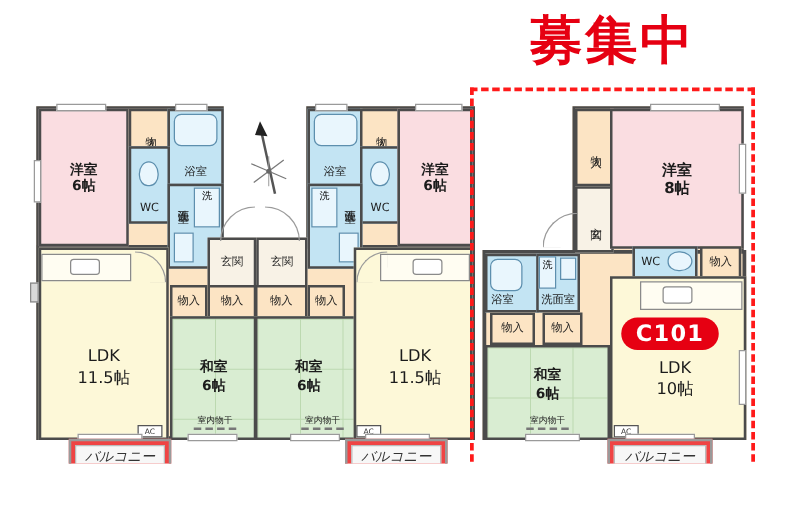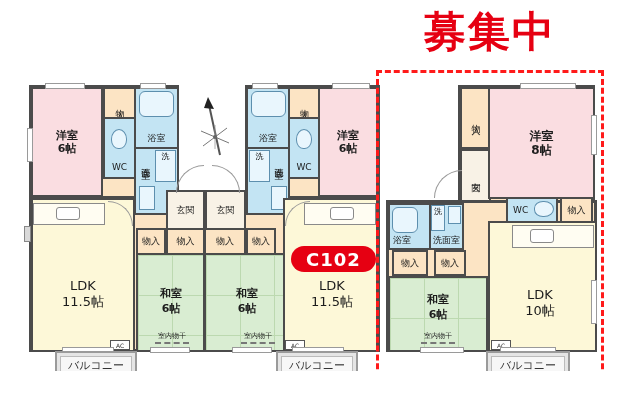--- a/index.html
+++ b/index.html
@@ -20,22 +20,22 @@
   .genkan{background:#f8f2e6;font-size:9px;}
   .lbl{position:absolute;display:flex;flex-direction:column;align-items:center;justify-content:center;
        text-align:center;color:#1c1c1c;pointer-events:none;}
   .two{font-size:11px;font-weight:bold;}
   .vtext{writing-mode:vertical-rl;text-orientation:upright;letter-spacing:1px;}
   .badge{position:absolute;background:#e60012;color:#ffffff;border-radius:14px;
          display:flex;align-items:center;justify-content:center;
          font-weight:bold;font-size:18px;letter-spacing:1px;}
   .banner{position:absolute;color:#e60012;font-size:42px;font-weight:800;letter-spacing:2px;white-space:nowrap;}
   .dashedbox{position:absolute;border:3px dashed #ff1a1a;box-sizing:border-box;}
-  .balc{position:absolute;box-sizing:border-box;background:#e5e5e5;border:2px solid #9a9a9a;
-        display:flex;align-items:center;justify-content:center;}
+  .balc{position:absolute;box-sizing:border-box;background:#ef4444;border:2px solid #9a9a9a;
+        display:flex;align-items:center;justify-content:center;font-style:italic;}
   .balc .inner{position:absolute;left:3px;top:3px;right:3px;bottom:3px;background:#f7f7f7;border:1px solid #bbbbbb;
         display:flex;align-items:center;justify-content:center;font-size:11px;color:#333;}
   .actag{position:absolute;box-sizing:border-box;background:#ffffff;border:1px solid #555;
          font-size:6px;display:flex;align-items:center;justify-content:center;color:#333;}
   .win{position:absolute;background:#ffffff;border:1px solid #9a9a9a;box-sizing:border-box;}
   .fix{position:absolute;box-sizing:border-box;border:1px solid #5d8fae;background:#e9f6fd;}
   .kit{position:absolute;box-sizing:border-box;border:1px solid #8a8a8a;background:#fffdf2;}
   .kitsink{position:absolute;box-sizing:border-box;border:1px solid #8a8a8a;border-radius:3px;background:#fff;}
   .arc{position:absolute;box-sizing:border-box;}
   .arc-tl{border-left:1px solid #9a9a9a;border-top:1px solid #9a9a9a;border-top-left-radius:100%;}
@@ -139,21 +139,20 @@
     <span>物入</span>
   </div>
   <div class="room jproom" style="left:204px;top:253px;width:81px;height:99px;"></div>
   <div class="lbl two" style="left:222px;top:284px;width:50px;height:34px;">
     <span>和室</span>
     <span>6帖</span>
   </div>
   <div class="room ldkroom" style="left:283px;top:198px;width:95px;height:154px;"></div>
   <div class="kit" style="left:304px;top:203px;width:72px;height:22px;"></div>
   <div class="kitsink" style="left:330px;top:207px;width:24px;height:13px;"></div>
-  <div class="badge" style="left:291px;top:246px;width:85px;height:26px;">C102</div>
   <div class="lbl" style="left:290px;top:276px;width:84px;height:36px;font-size:13px;">
     <span>LDK</span>
     <span>11.5帖</span>
   </div>
   <div class="dry" style="left:228px;top:333px;width:60px;">
     <span>室内物干</span>
     <span class="dashbar"></span>
   </div>
   <div class="actag" style="left:285px;top:340px;width:20px;height:10px;">AC</div>
 
@@ -192,20 +191,21 @@
     <span>物入</span>
   </div>
   <div class="room jproom" style="left:388px;top:276px;width:100px;height:76px;"></div>
   <div class="lbl two" style="left:413px;top:290px;width:50px;height:34px;">
     <span>和室</span>
     <span>6帖</span>
   </div>
   <div class="room ldkroom" style="left:488px;top:221px;width:109px;height:131px;"></div>
   <div class="kit" style="left:512px;top:225px;width:82px;height:23px;"></div>
   <div class="kitsink" style="left:530px;top:229px;width:24px;height:14px;"></div>
+  <div class="badge" style="left:497px;top:254px;width:78px;height:26px;">C101</div>
   <div class="lbl" style="left:498px;top:284px;width:84px;height:38px;font-size:13px;">
     <span>LDK</span>
     <span>10帖</span>
   </div>
   <div class="dry" style="left:408px;top:333px;width:60px;">
     <span>室内物干</span>
     <span class="dashbar"></span>
   </div>
   <div class="actag" style="left:491px;top:340px;width:20px;height:10px;">AC</div>
 

